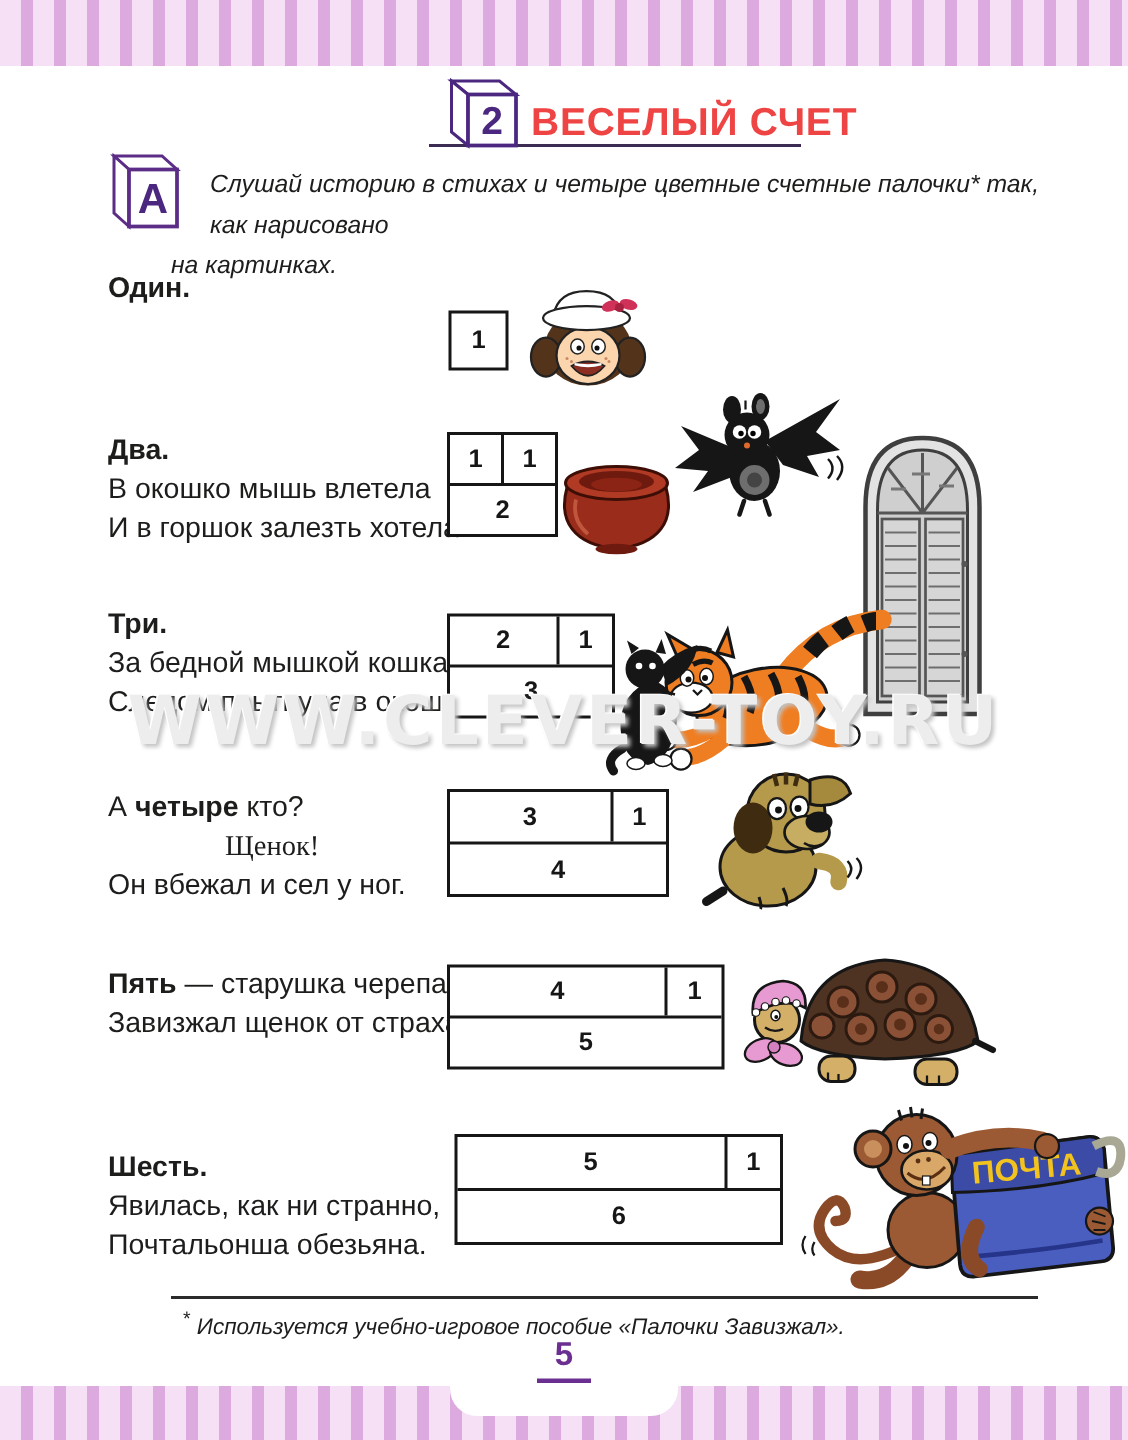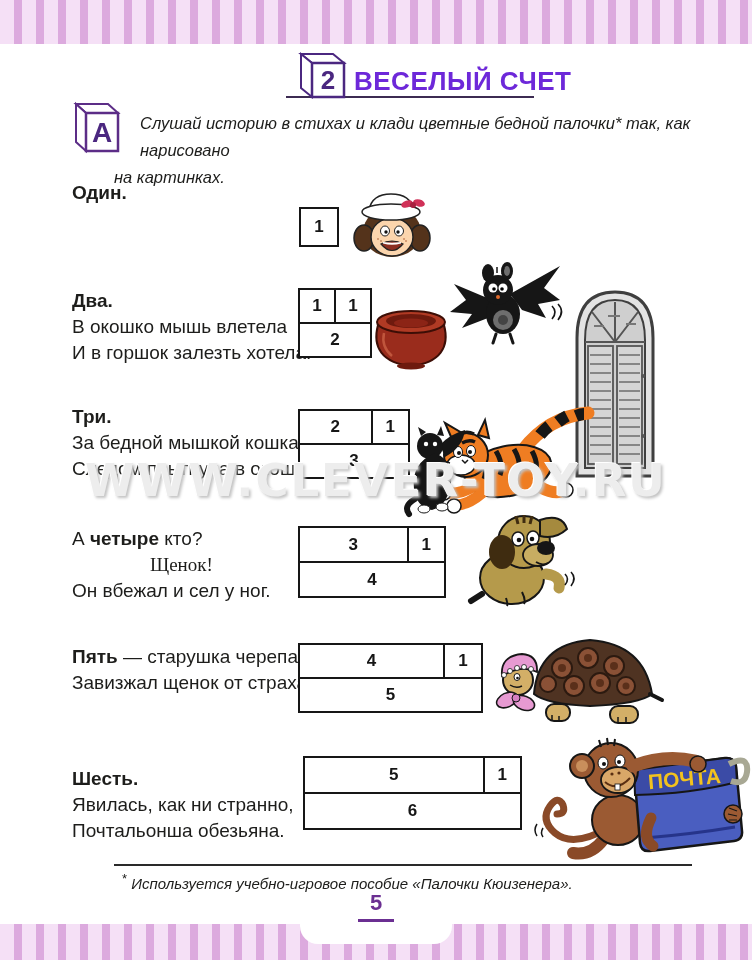--- a/index.html
+++ b/index.html
@@ -9,21 +9,21 @@
   .band{position:absolute;left:0;right:0;
         background:repeating-linear-gradient(90deg,#f5e0f6 0 14px,#dcaade 14px 22px);}
   .band-top{top:0;height:44px;}
   .band-bottom{top:924px;height:36px;}
   .notch{position:absolute;top:924px;left:300px;width:152px;height:20px;background:#fff;
          border-radius:0 0 18px 18px;}
   
   .title-underline{position:absolute;top:96px;left:286px;width:248px;height:2px;background:#3c2b52;}
   .cube-svg{position:absolute;}
   .section-title{position:absolute;top:66px;left:354px;font-size:26px;font-weight:bold;
-                 letter-spacing:.5px;color:#6d28d9;white-space:nowrap;}
+                 letter-spacing:.5px;color:#ef4444;white-space:nowrap;}
   
   .instruction{position:absolute;top:110px;left:114px;width:606px;font-style:italic;
                font-size:16.5px;line-height:27px;}
   .instruction .ln1{padding-left:26px;}
   
   .stanza{position:absolute;font-size:19px;line-height:26px;}
   .stanza .line{white-space:nowrap;}
   .stanza .t{font-weight:bold;}
   .indent{margin-left:78px;font-family:Liberation Serif, serif;}
   
@@ -67,21 +67,21 @@
   <div class="section-title">ВЕСЕЛЫЙ СЧЕТ</div>
 
   <svg class="cube-svg" style="left:70px;top:101px" width="50" height="54" viewBox="0 0 50 54">
     <path d="M16,12 L6,3 L38,3 L48,12 Z" fill="#ffffff" stroke="#5c2d87" stroke-width="2"></path>
     <path d="M16,12 L6,3 L6,41 L16,50 Z" fill="#ffffff" stroke="#5c2d87" stroke-width="2"></path>
     <rect x="16" y="12" width="32" height="38" fill="#ffffff" stroke="#5c2d87" stroke-width="2.5"></rect>
     <text class="cube-label" x="32" y="41" font-size="28" text-anchor="middle" fill="#5c2d87">А</text>
   </svg>
 
   <div class="instruction">
-    <div class="ln1">Слушай историю в стихах и клади цветные бедной палочки* так, как нарисовано</div>
+    <div class="ln1">Слушай историю в стихах и четыре цветные счетные палочки* так, как нарисовано</div>
     <div>на картинках.</div>
   </div>
 
   <div class="stanza" style="left:72px;top:180px">
     <div class="line t">Один.</div>
   </div>
   <div class="rod" style="left:299px;top:207px;width:40px">
     <div class="rod-row" style="height:36px">
       <div class="rod-cell" style="flex:1">1</div>
     </div>
@@ -350,18 +350,18 @@
     <path d="M100,38 Q132,26 162,33" stroke="#9b5a33" stroke-width="13" fill="none" stroke-linecap="round"></path>
     <circle cx="165" cy="36" r="8" fill="#9b5a33" stroke="#161616" stroke-width="1.5"></circle>
     <circle cx="200" cy="86" r="9" fill="#9b5a33" stroke="#161616" stroke-width="1.5"></circle>
     <path d="M196,80 l8,3 M195,86 l9,2 M196,92 l8,0" stroke="#161616" stroke-width="1.2"></path>
   </svg>
 
   <div class="watermark">WWW.CLEVER-TOY.RU</div>
 
   <div class="foot-rule"></div>
   <div class="footnote">
-    <sup>*</sup><span> Используется учебно-игровое пособие «Палочки Кюизенера».</span>
+    <sup>*</sup><span> Используется учебно-игровое пособие «Палочки Завизжал».</span>
   </div>
   <div class="page-num">5</div>
   <div class="page-num-line"></div>
 
 </div>
 
 </body></html>

